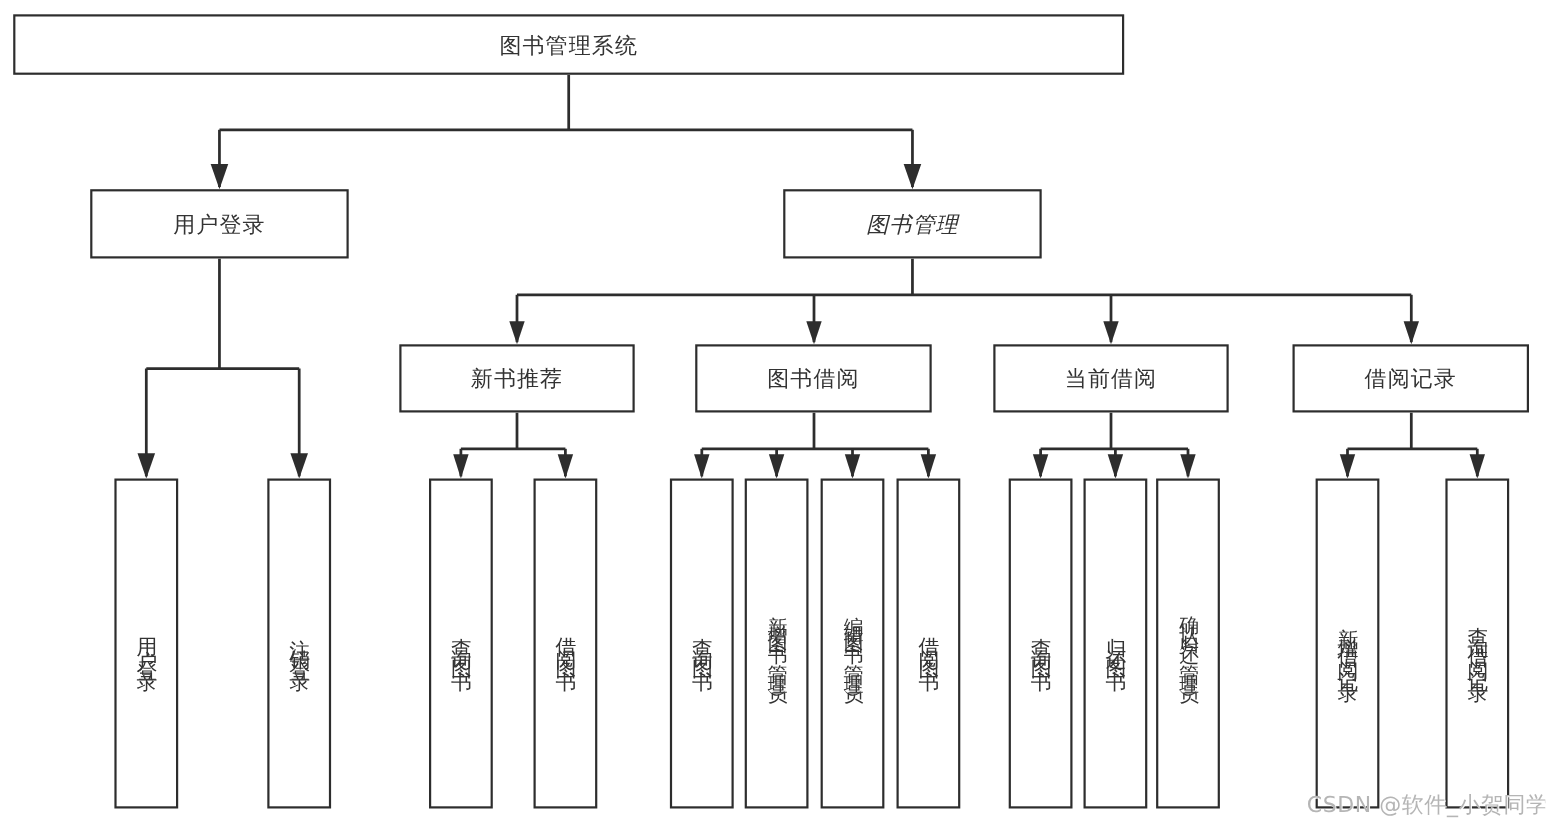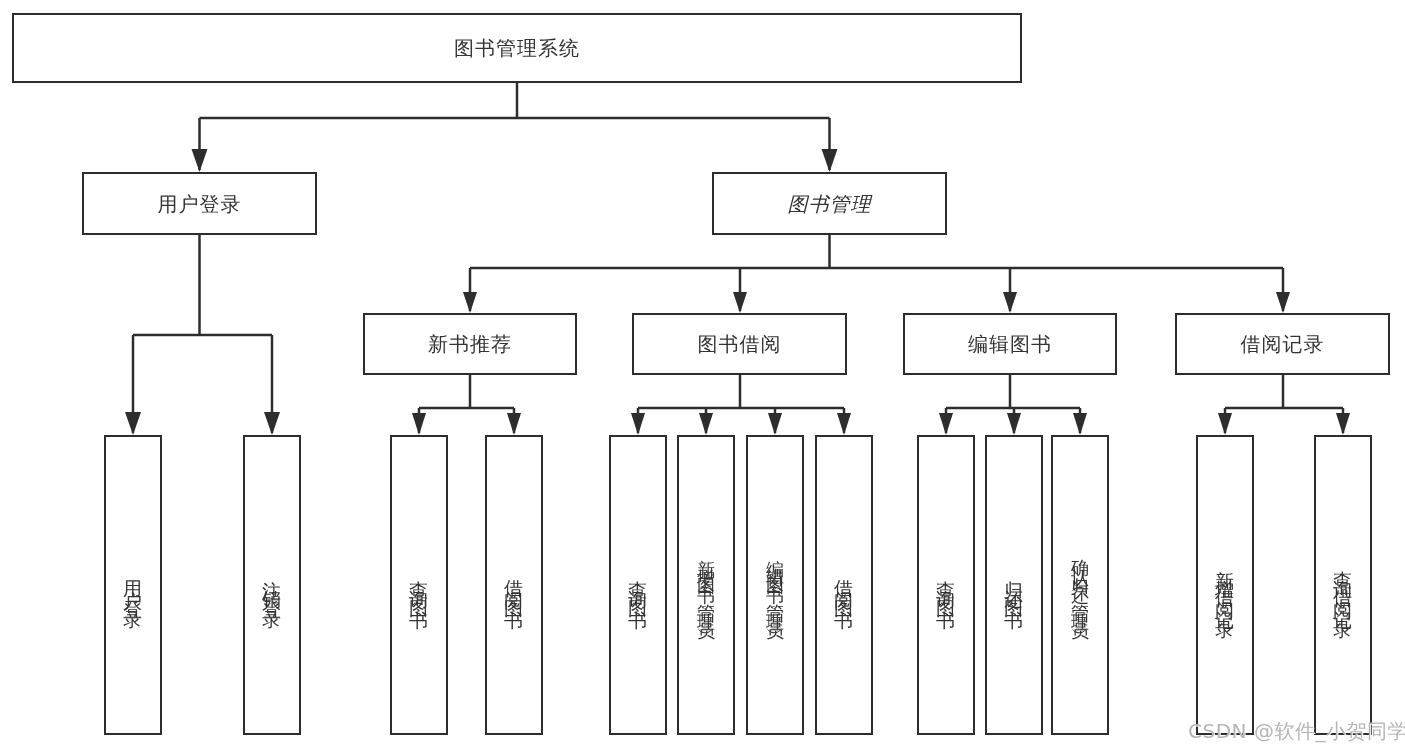--- a/index.html
+++ b/index.html
@@ -15,21 +15,21 @@
     display:flex;align-items:center;justify-content:center;
     font-size:20px;line-height:1;letter-spacing:1px;
     white-space:nowrap;
   }
   .leaf{
     writing-mode:vertical-rl;text-orientation:mixed;
     font-size:19px;letter-spacing:10px;line-height:1;
   }
   .leaf.tight{letter-spacing:9px;font-size:18px;}
   
-  .n-root{left:12px;top:13px;width:1010px;height:70px;text-align:right;}
+  .n-root{left:12px;top:13px;width:1010px;height:55px;text-align:right;}
   .n-l2a{left:82px;top:172px;width:235px;height:63px;}
   .n-l2b{left:712px;top:172px;width:235px;height:63px;font-style:italic;}
   .n-l3a{left:363px;top:313px;width:214px;height:62px;}
   .n-l3b{left:632px;top:313px;width:215px;height:62px;}
   .n-l3c{left:903px;top:313px;width:214px;height:62px;}
   .n-l3d{left:1175px;top:313px;width:215px;height:62px;}
   .lf{top:435px;width:58px;height:300px;}
   .lf1{left:104px;}  .lf2{left:243px;}
   .lf3{left:390px;}  .lf4{left:485px;}
   .lf5{left:609px;}  .lf6{left:677px;}
@@ -117,21 +117,21 @@
     </g>
   </svg>
 
   <div class="node n-root">图书管理系统</div>
 
   <div class="node n-l2a">用户登录</div>
   <div class="node n-l2b">图书管理</div>
 
   <div class="node n-l3b">图书借阅</div>
   <div class="node n-l3a">新书推荐</div>
-  <div class="node n-l3c">编辑图书</div>
+  <div class="node n-l3c">当前借阅</div>
   <div class="node n-l3d">借阅记录</div>
 
   <div class="node leaf lf lf1">用户登录</div>
   <div class="node leaf lf lf2">注销登录</div>
 
   <div class="node leaf lf lf3">查询图书</div>
   <div class="node leaf lf lf4">借阅图书</div>
 
   <div class="node leaf lf lf5">查询图书</div>
   <div class="node leaf tight lf lf6">新增图书（管理员）</div>

